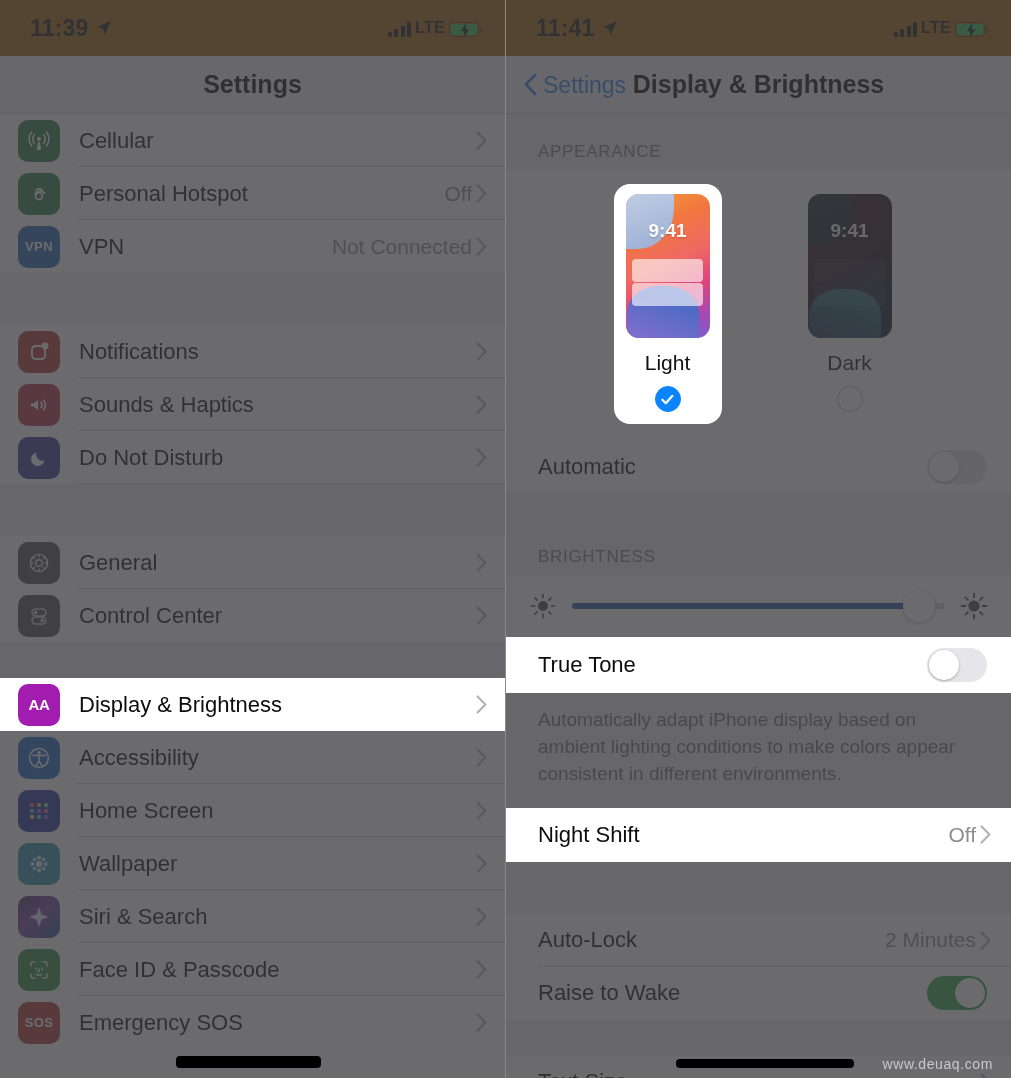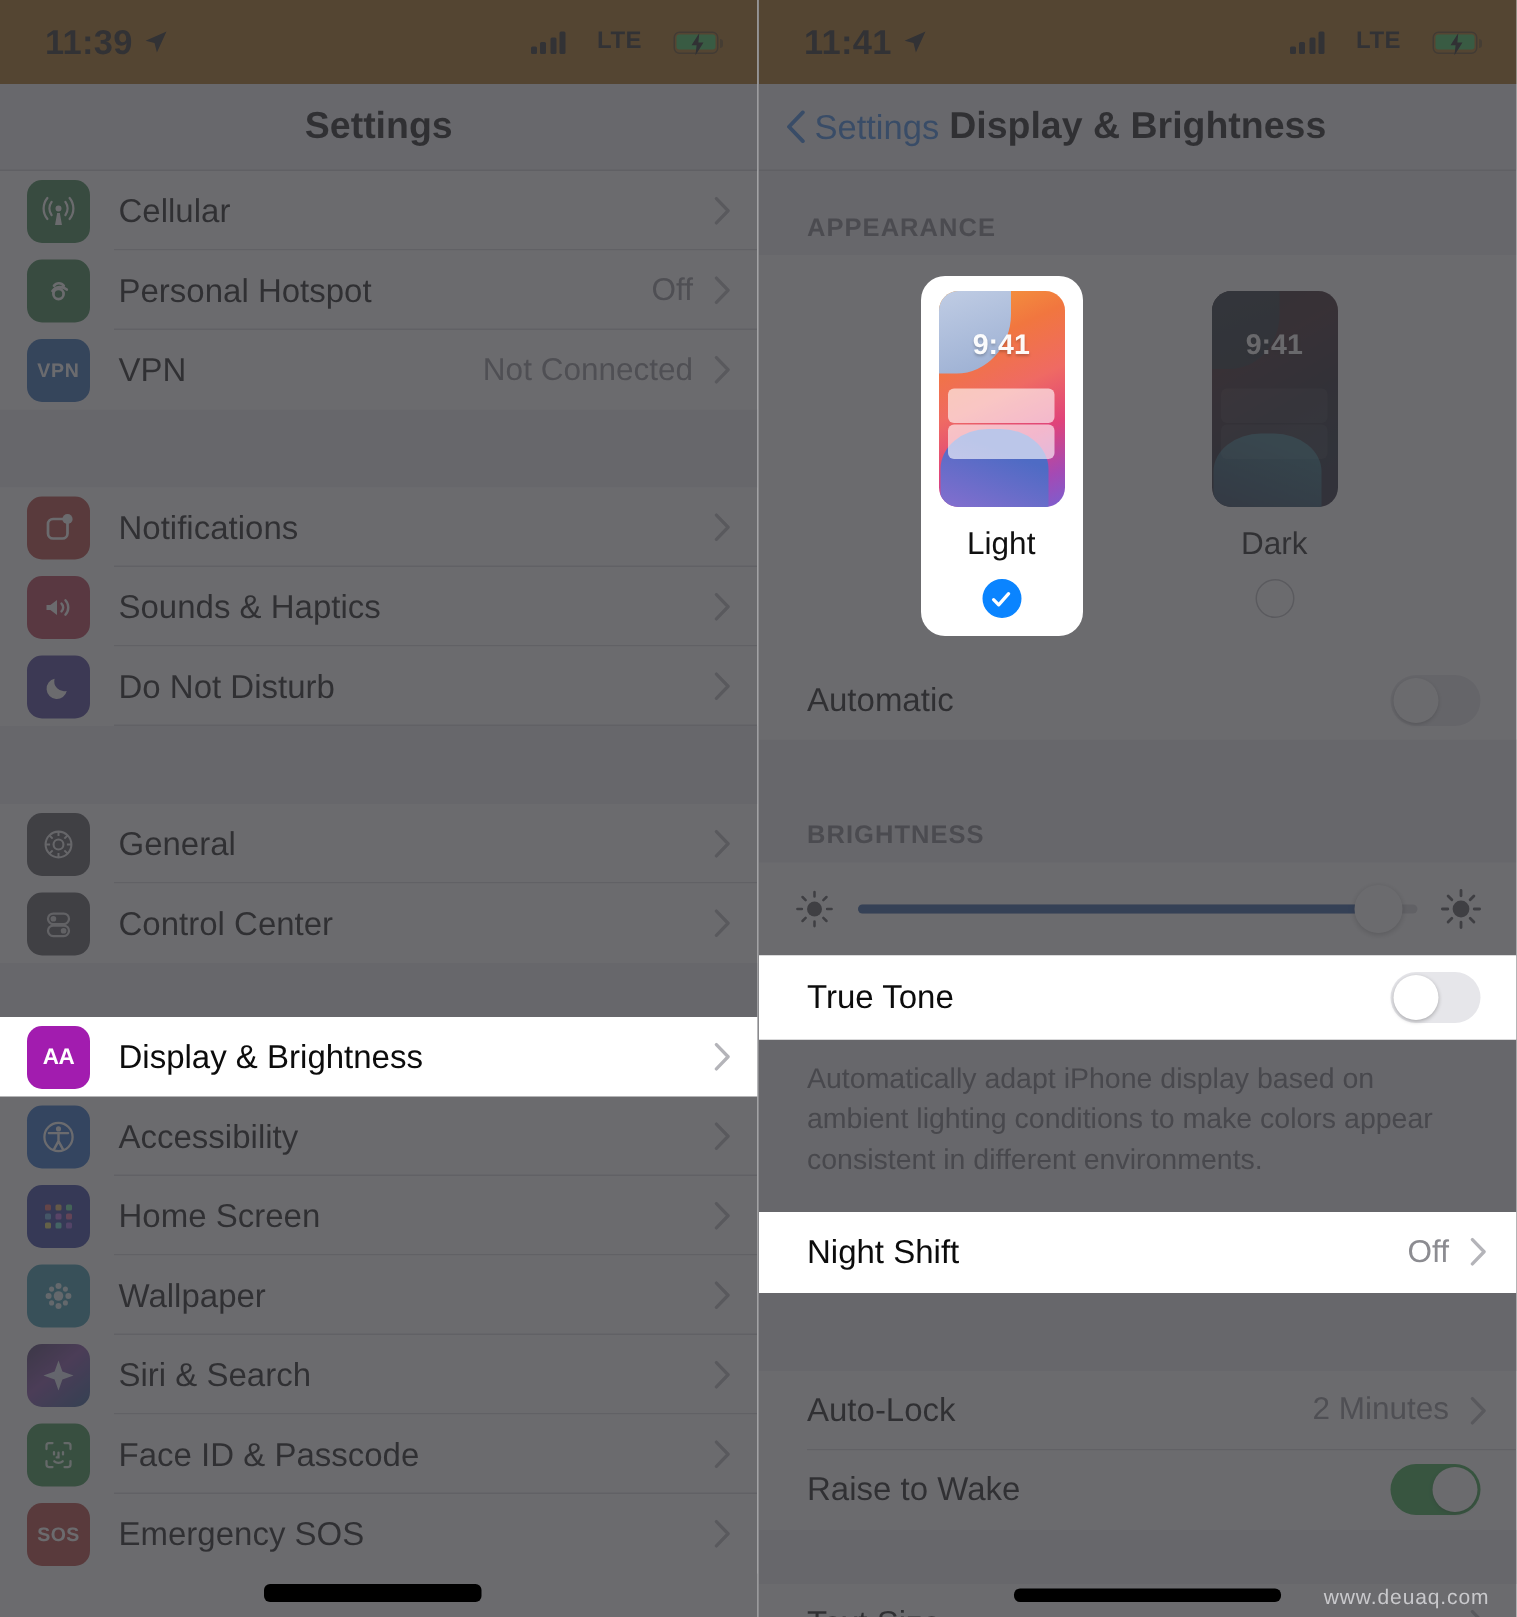--- a/index.html
+++ b/index.html
@@ -31,21 +31,21 @@
   
   .statusbar {
     height: 56px;
     display: flex; align-items: center; justify-content: space-between;
     padding: 0 26px 0 30px;
     background: #a16207;
   }
   .sb-left { display: flex; align-items: center; gap: 7px; }
   .sb-time { font-size: 23px; font-weight: bold; color: #111; letter-spacing: .2px; }
   .loc-arrow { width: 16px; height: 16px; display: block; }
-  .sb-right { display: flex; align-items: center; gap: 21px; }
+  .sb-right { display: flex; align-items: flex-end; gap: 4px; }
   .bars { display: flex; align-items: flex-end; gap: 2.5px; height: 16px; }
   .bars i { display: block; width: 4px; background: #111; border-radius: 1px; }
   .bars i:nth-child(1){height:5px}
   .bars i:nth-child(2){height:8px}
   .bars i:nth-child(3){height:11.5px}
   .bars i:nth-child(4){height:15px}
   .lte { font-size: 16px; font-weight: bold; color: #111; letter-spacing: .3px; }
   .battery {
     position: relative; width: 30px; height: 15px;
     border: 1.6px solid rgba(20,20,20,.55); border-radius: 4px;
@@ -99,42 +99,42 @@
     color: #fff;
     overflow: hidden;
     position: relative;
   }
   .row-label {
     margin-left: 19px;
     font-size: 22px; color: #0c0c0c;
     white-space: nowrap;
   }
   .row-right {
-    margin-left: auto; display: flex; align-items: center; gap: 14px;
+    margin-left: auto; display: flex; align-items: center; gap: 4px;
     padding-right: 18px;
   }
   .row-value { font-size: 21px; color: #8c8c91; }
   .chev {
     width: 11px; height: 19px; display: block; flex: 0 0 11px;
   }
 
   
   .hl {
     position: relative;
     z-index: 60;
     background: #ffffff;
   }
 
   
   .sec-header {
     height: 56px;
     display: flex; align-items: flex-end;
     padding: 0 0 8px 32px;
     background: #ececf0;
-    font-size: 17px; letter-spacing: .7px; color: #797980; font-weight: bold;
+    font-size: 17px; letter-spacing: .7px; color: #797980;
   }
   .appearance {
     background: #ffffff;
     padding: 14px 0 16px 0;
     display: flex; justify-content: center; gap: 74px;
   }
   .appearance-wrap { position: relative; background:#fff; }
   .mode {
     display: flex; flex-direction: column; align-items: center;
     width: 108px;

